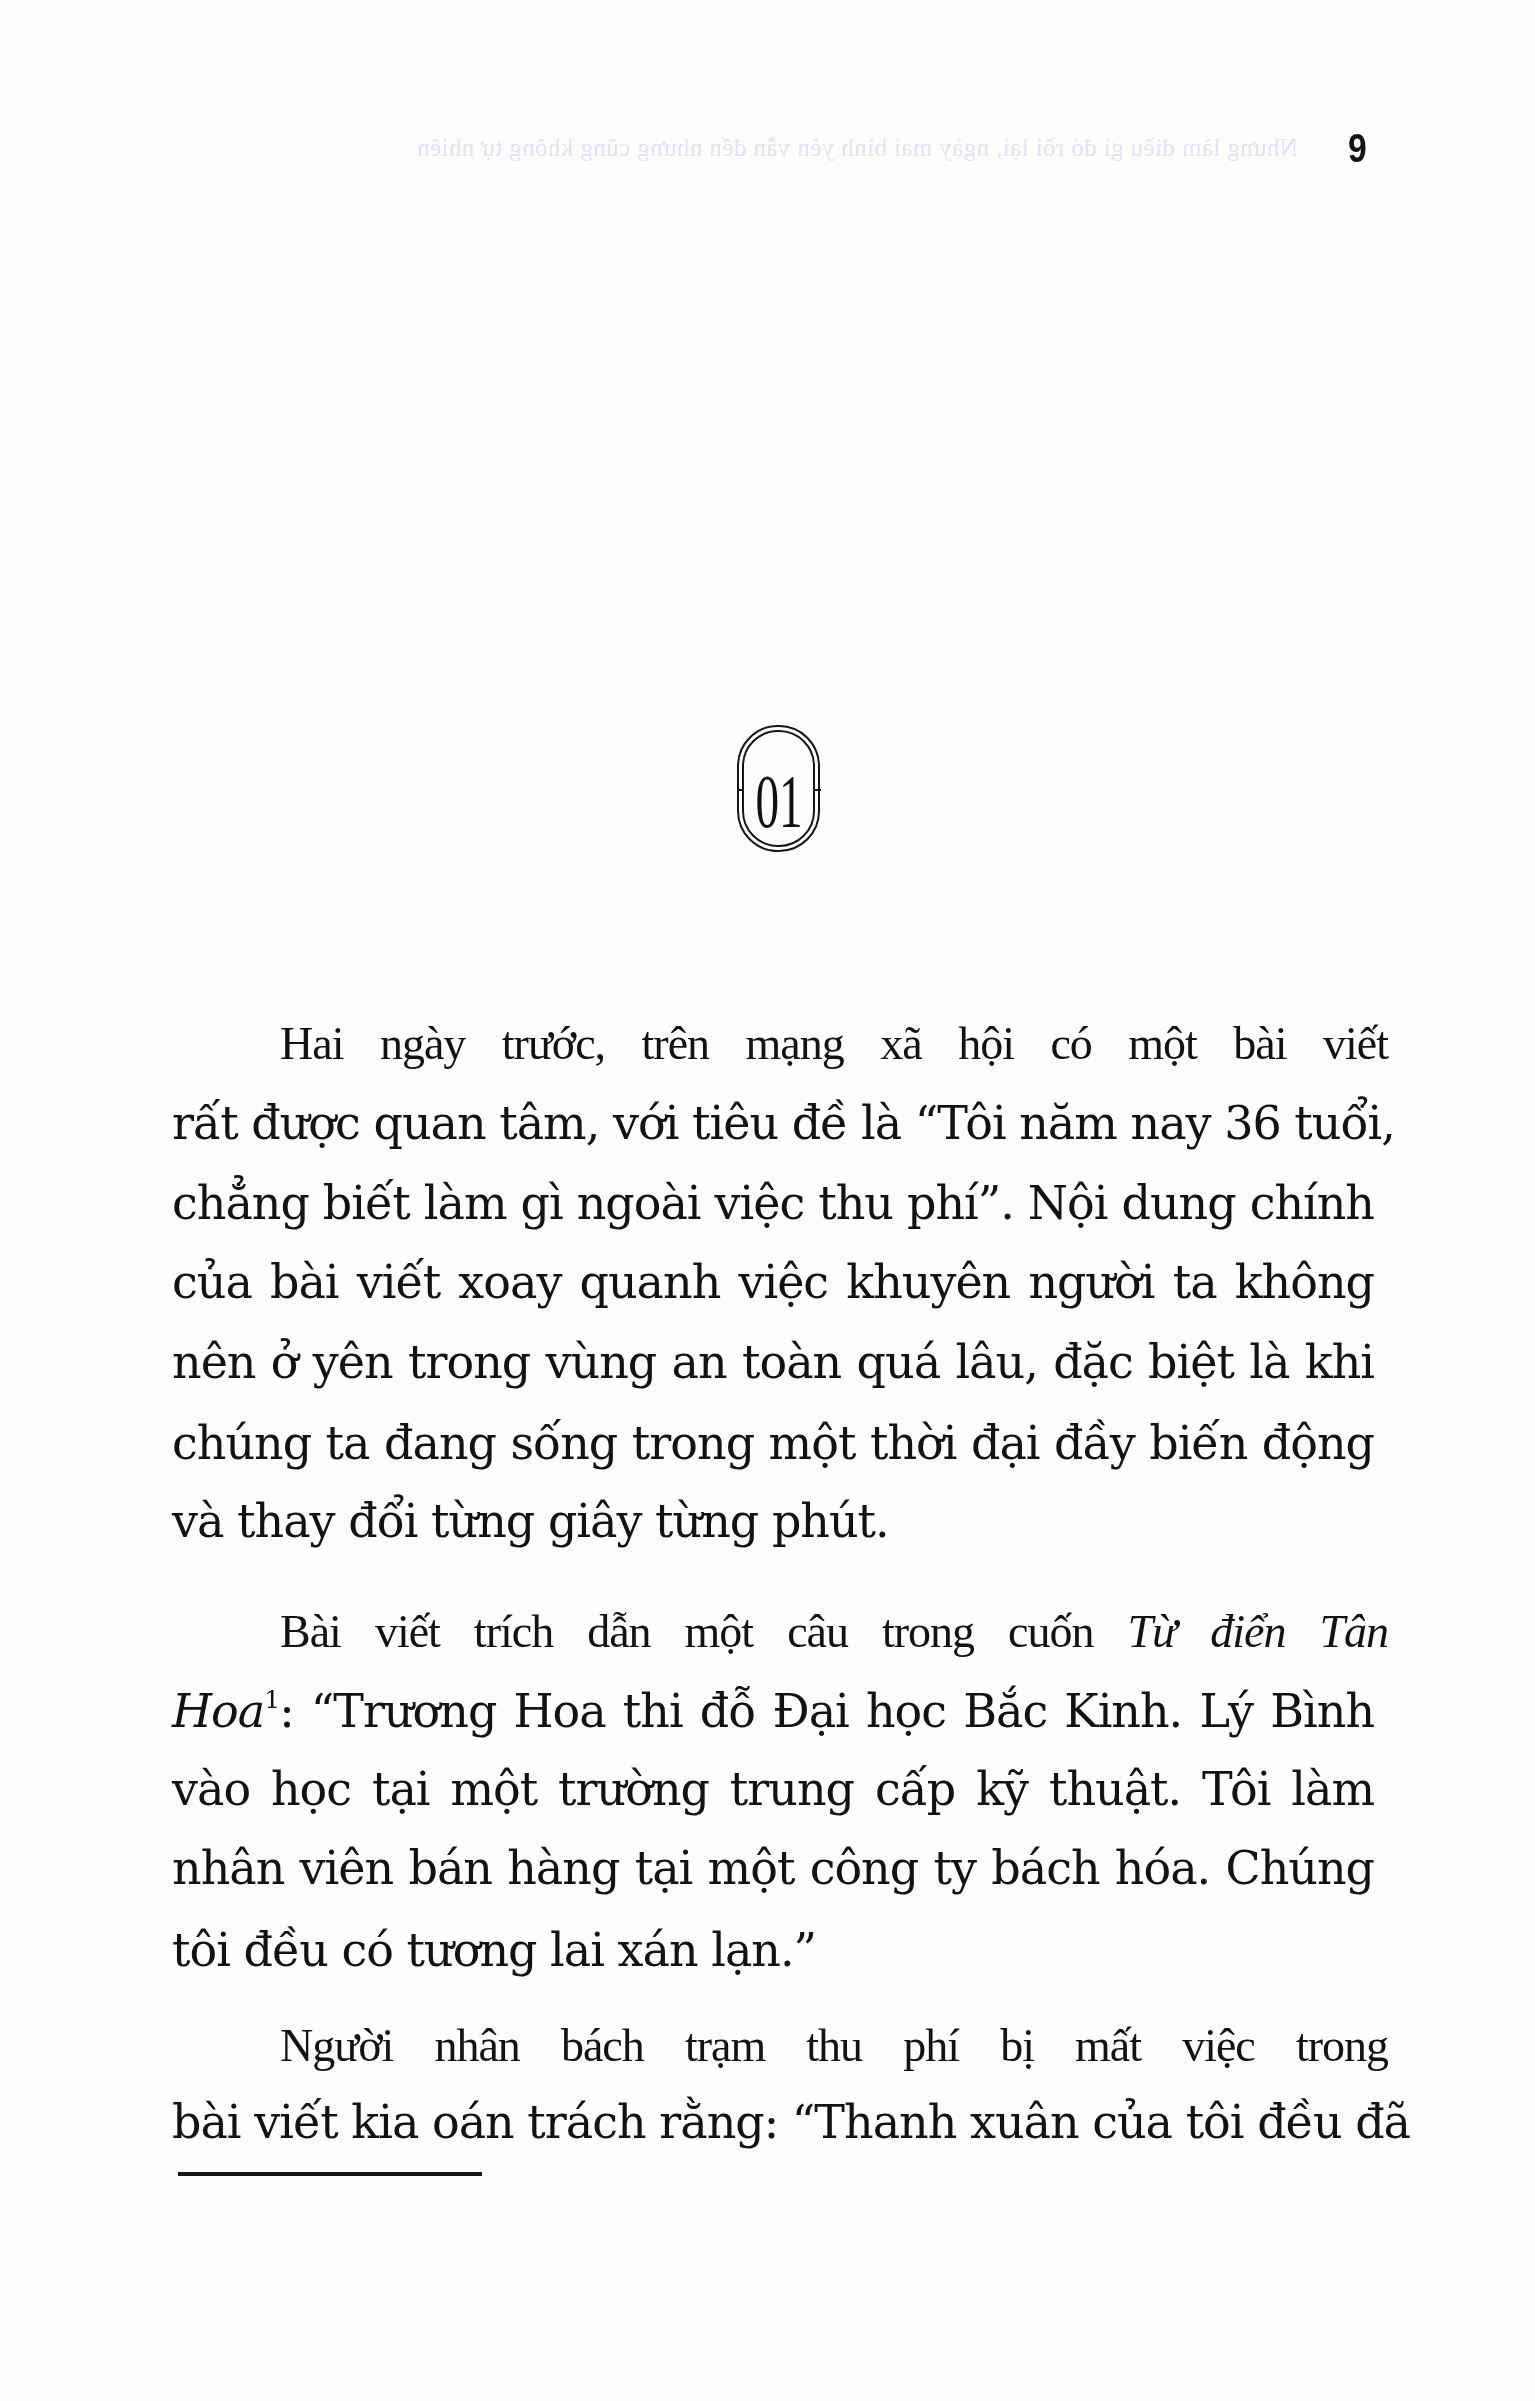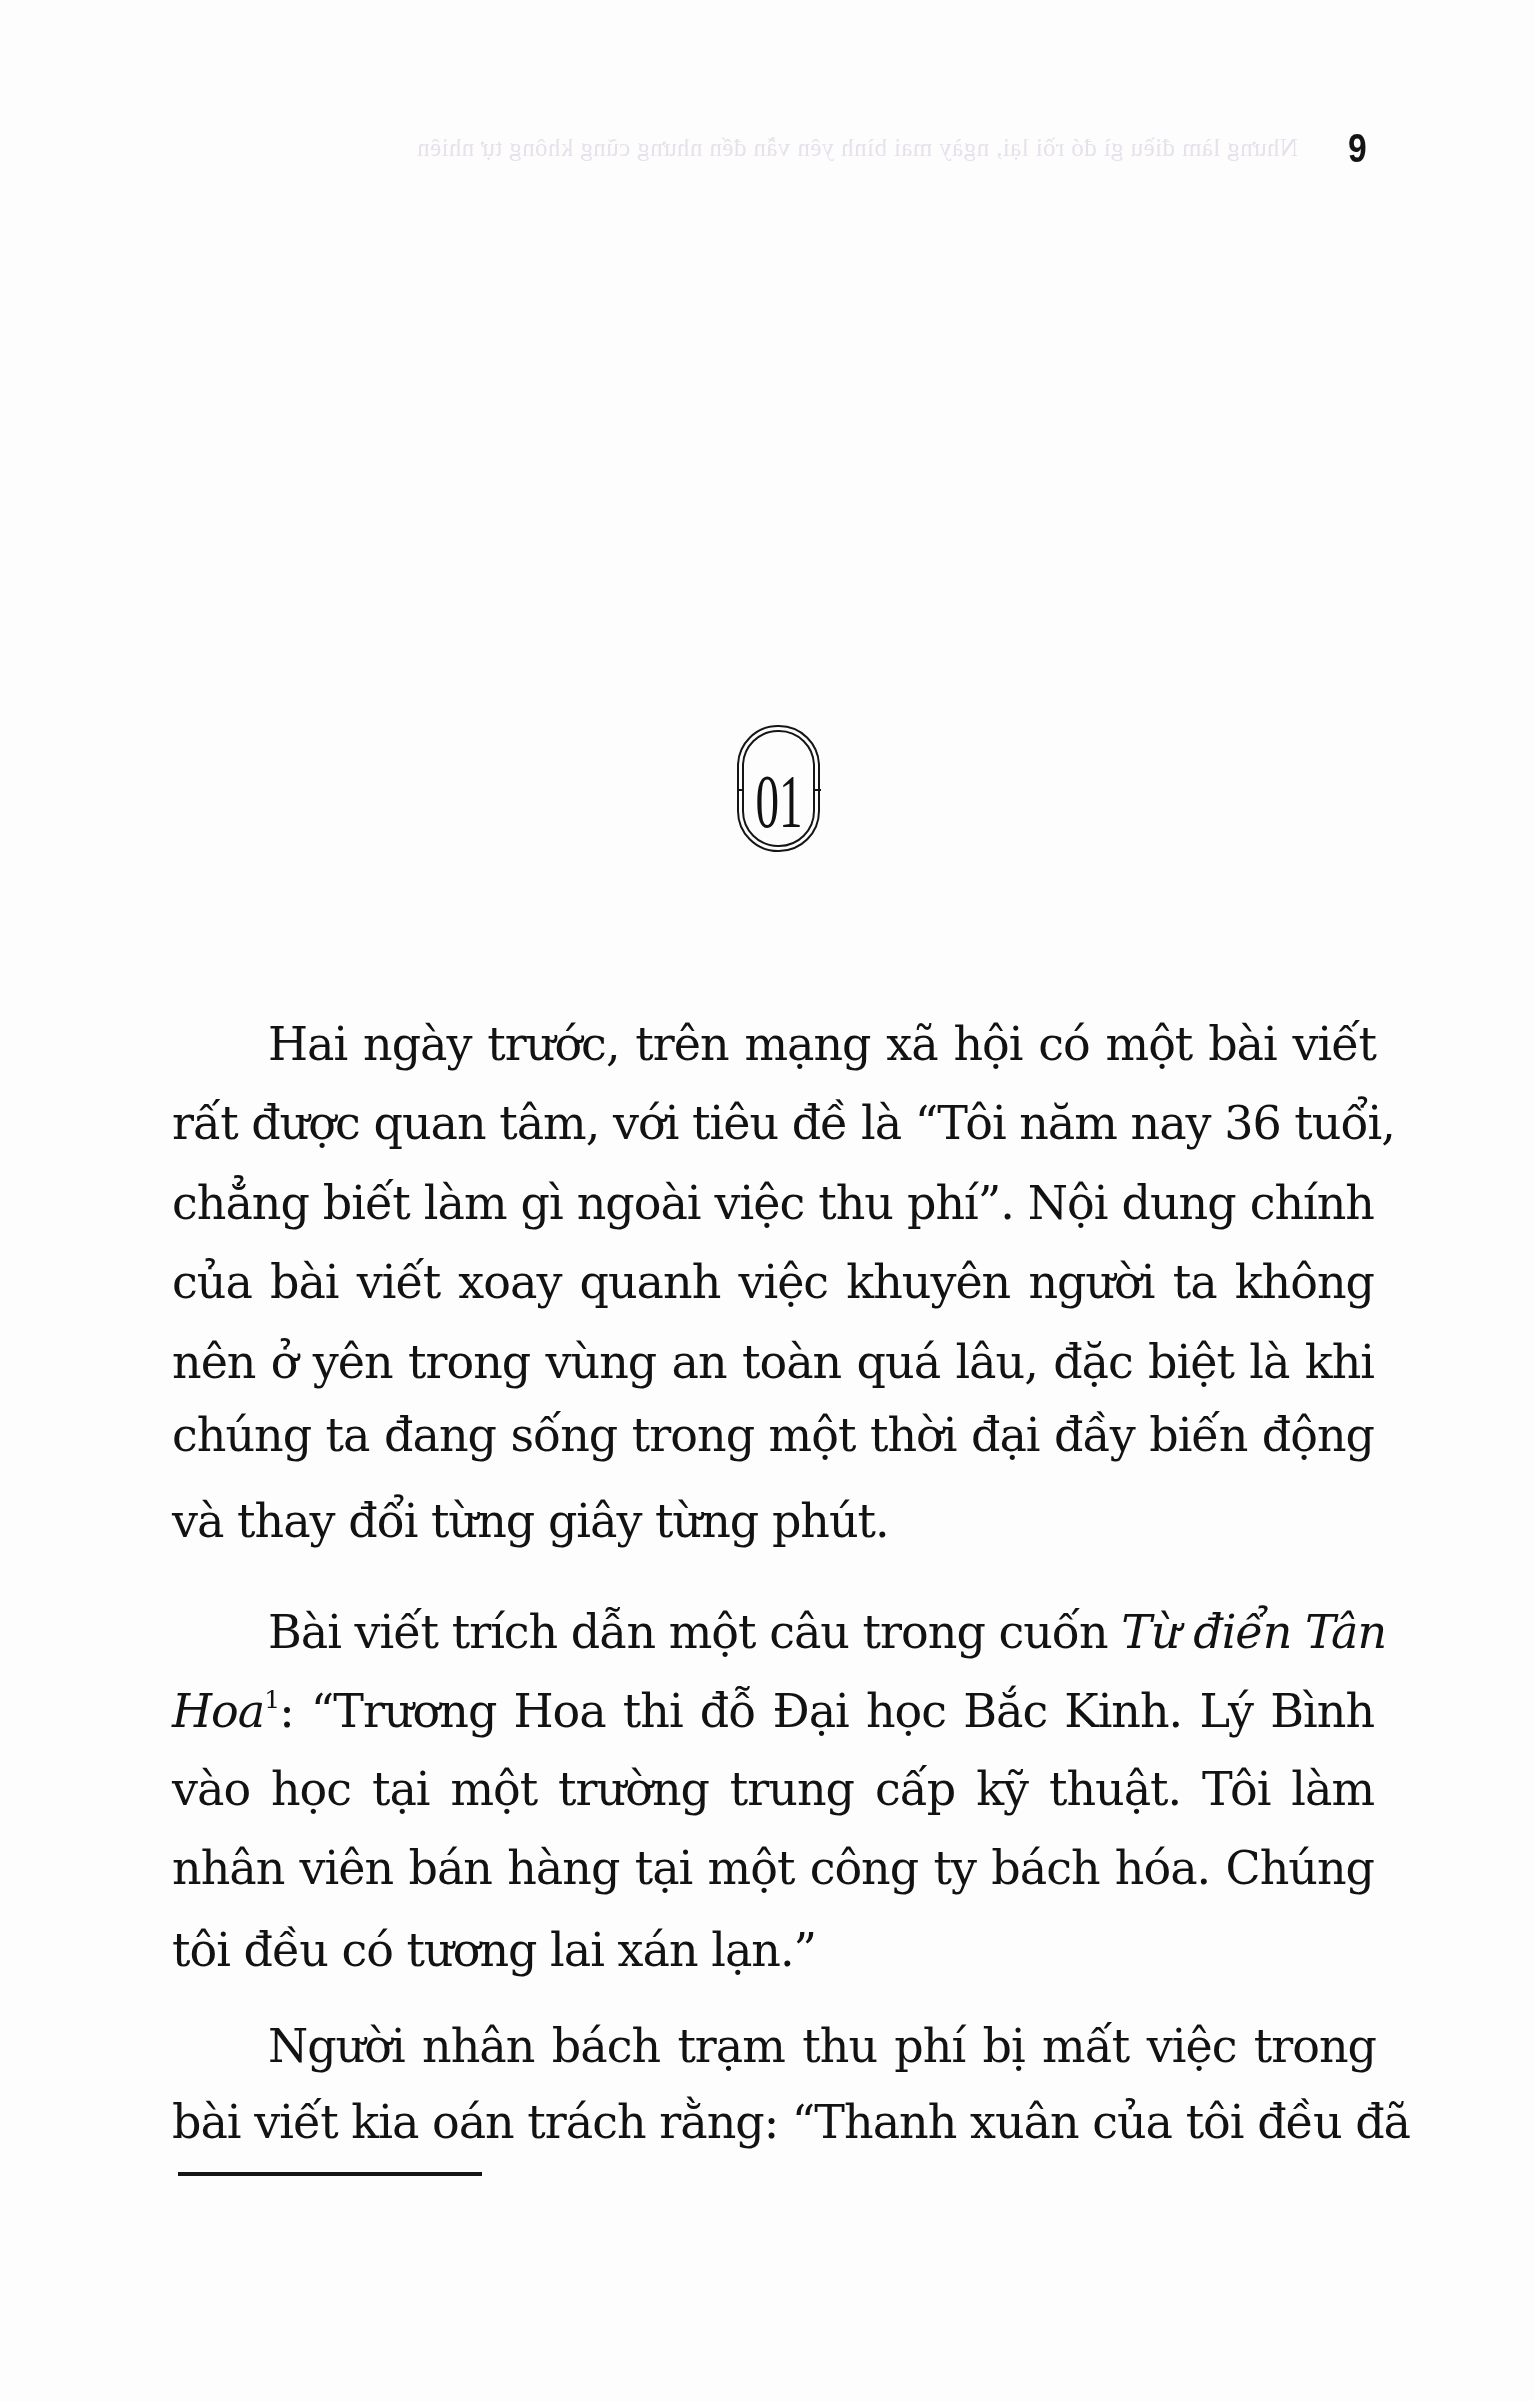--- a/index.html
+++ b/index.html
@@ -118,22 +118,23 @@
       left: 0;
       width: 1202px;
       height: 78px;
       white-space: nowrap;
       text-align: justify;
       text-align-last: justify;
       letter-spacing: -1px;
       line-height: 78px;
     }
     .line.indent {
-      left: 96px;
+      left: 108px;
       width: 1108px;
+      font-family: Liberation Serif, serif;
     }
     .line.last {
       text-align-last: left;
     }
     .line i { font-style: italic; }
     .line sup {
       font-size: 25px;
       vertical-align: 18.6px;
       line-height: 0;
     }
@@ -173,21 +174,21 @@
       <span>01</span>
     </div>
   </div>
 
   <div class="body-text" style="top:1005px;">
     <div class="line indent" style="top:0px;">Hai ngày trước, trên mạng xã hội có một bài viết</div>
     <div class="line" style="top:79px;">rất được quan tâm, với tiêu đề là “Tôi năm nay 36 tuổi,</div>
     <div class="line" style="top:159px;">chẳng biết làm gì ngoài việc thu phí”. Nội dung chính</div>
     <div class="line" style="top:238px;">của bài viết xoay quanh việc khuyên người ta không</div>
     <div class="line" style="top:318px;">nên ở yên trong vùng an toàn quá lâu, đặc biệt là khi</div>
-    <div class="line" style="top:391px;">chúng ta đang sống trong một thời đại đầy biến động</div>
+    <div class="line" style="top:399px;">chúng ta đang sống trong một thời đại đầy biến động</div>
     <div class="line last" style="top:477px;">và thay đổi từng giây từng phút.</div>
   </div>
 
   <div class="body-text" style="top:1593px;">
     <div class="line indent" style="top:0px;"><span>Bài viết trích dẫn một câu trong cuốn </span><i>Từ điển Tân</i></div>
     <div class="line" style="top:79px;"><i>Hoa</i><sup>1</sup><span>: </span><span>“Trương Hoa thi đỗ Đại học Bắc Kinh. Lý Bình</span></div>
     <div class="line" style="top:157px;">vào học tại một trường trung cấp kỹ thuật. Tôi làm</div>
     <div class="line" style="top:236px;">nhân viên bán hàng tại một công ty bách hóa. Chúng</div>
     <div class="line last" style="top:318px;">tôi đều có tương lai xán lạn.”</div>
   </div>

